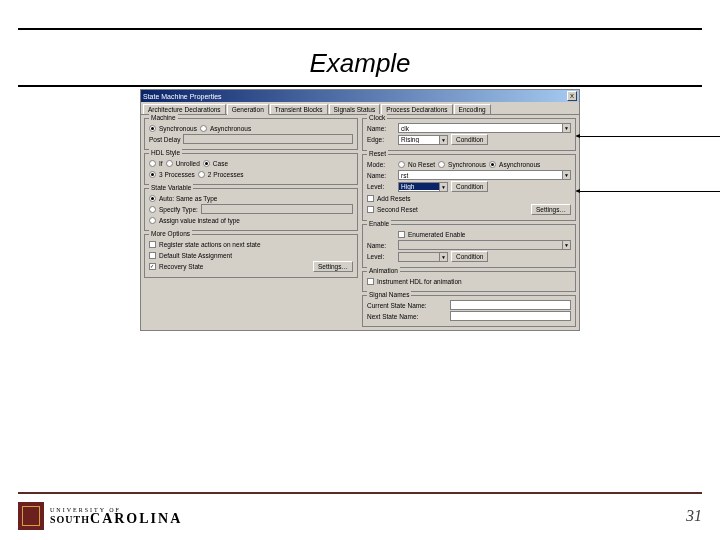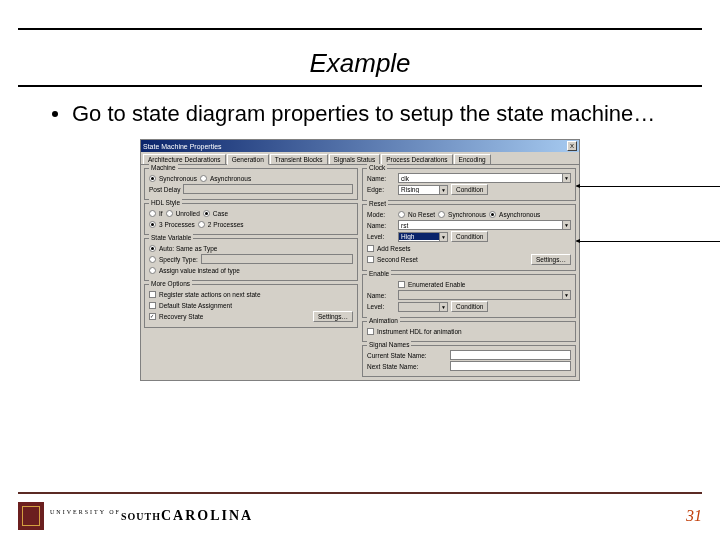--- a/index.html
+++ b/index.html
@@ -37,39 +37,35 @@
   .textfield.disabled { background: #d4d0c8; }
   .combo { background: #fff; border: 1px solid #808080; height: 10px; display: flex; align-items: center; font-size: 6.5px; min-width: 0; }
   .combo span { flex: 1; padding: 0 2px; white-space: nowrap; overflow: hidden; }
   .combo .arr { width: 8px; height: 8px; background: #d4d0c8; border-left: 1px solid #808080; font-size: 5px; line-height: 8px; text-align: center; }
   .combo.sel span { background: #0a246a; color: #fff; }
   .mini-btn { background: #d4d0c8; border: 1px solid #fff; border-right-color: #808080; border-bottom-color: #808080; padding: 1px 4px; font-size: 6.5px; }
   .footer { position: absolute; bottom: 0; left: 0; right: 0; }
   .uni-row { display: flex; align-items: center; padding: 8px 18px 10px; }
   .logo-box { width: 26px; height: 28px; background: #6b1f1f; margin-right: 6px; position: relative; }
   .logo-box::after { content: ""; position: absolute; inset: 4px; border: 1px solid #d4a040; }
-  .uni-text { display: flex; line-height: 0.8; letter-spacing: 2px; }
+  .uni-text { display: flex; flex-direction: column; line-height: 0.8; letter-spacing: 2px; }
   .uni-text .small { font-size: 6px; }
   .uni-text .big { font-size: 14px; font-weight: bold; display: flex; }
   .uni-text .big .south { font-size: 10px; padding-top: 3px; letter-spacing: 1px; }
-  .page-num { margin-left: auto; font-size: 16px; color: #c2410c; font-style: italic; font-family: Georgia, serif; }
+  .page-num { margin-left: auto; font-size: 16px; color: #404040; font-style: italic; font-family: Georgia, serif; }
 </style>
 </head>
 <body>
 
 <div class="slide">
   <div class="title-top-gap"></div>
   <div class="hr"></div>
   <div class="title">Example</div>
   <div class="hr"></div>
 
-  <div class="bullet-row">
-    <div class="bullet-dot"></div>
-    <div class="bullet-text">Go to state diagram properties to setup the state machine…</div>
-  </div>
 
   <div class="dialog-wrap">
     <div class="dialog">
       <div class="arrow-layer">
         <div class="arrow" style="top:46px"></div>
         <div class="arrow" style="top:101px"></div>
       </div>
 
       <div class="titlebar">
         <span>State Machine Properties</span>

